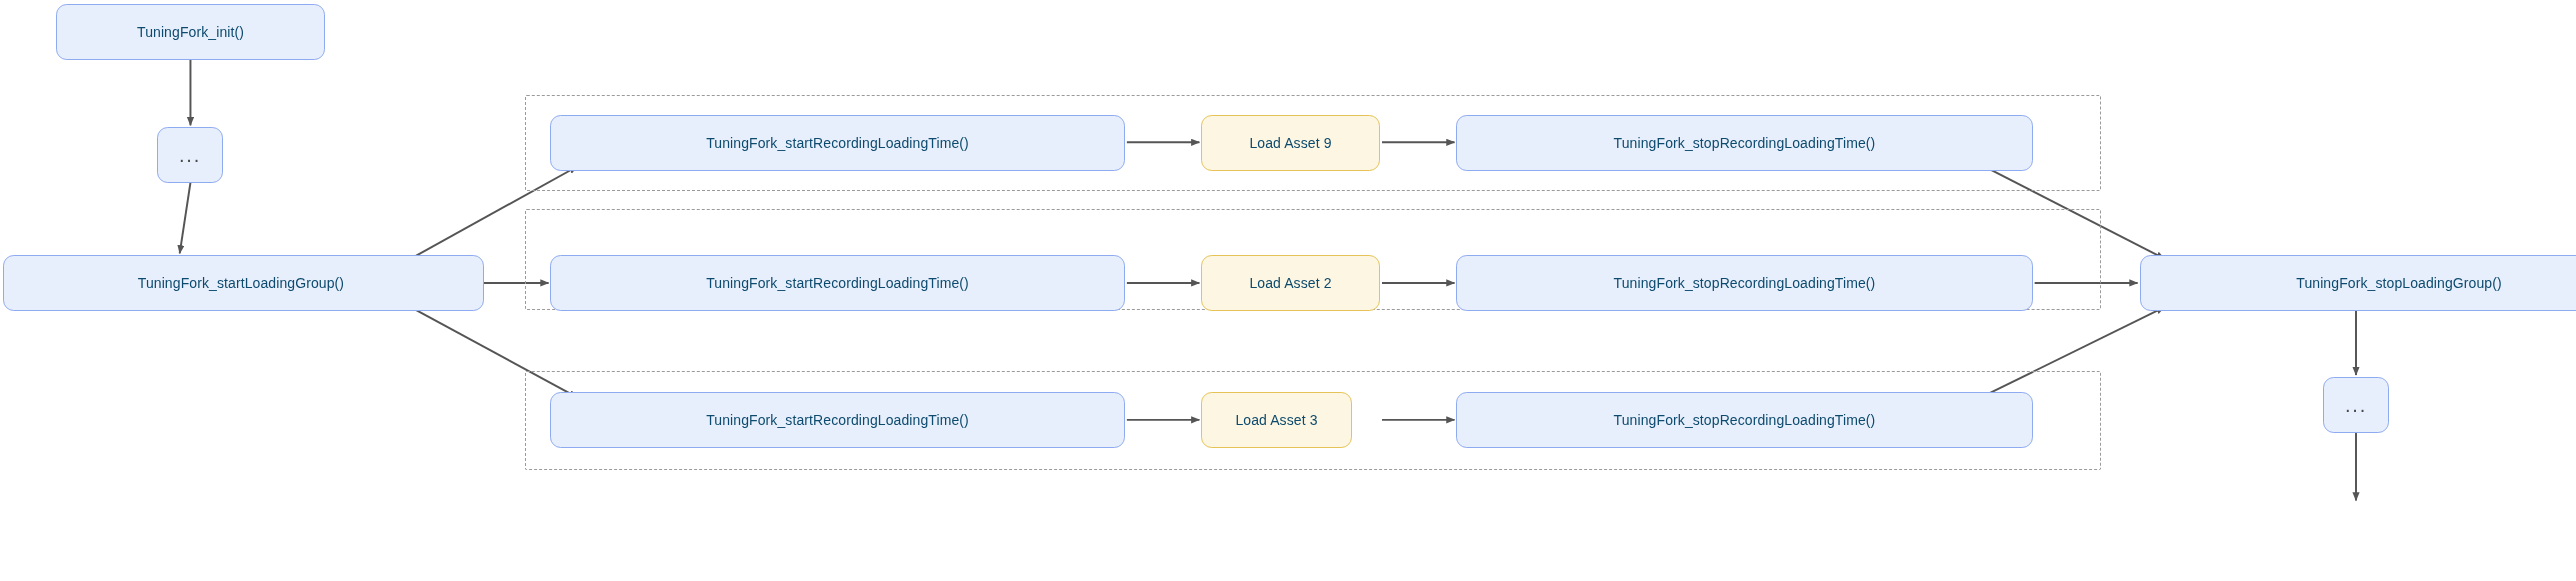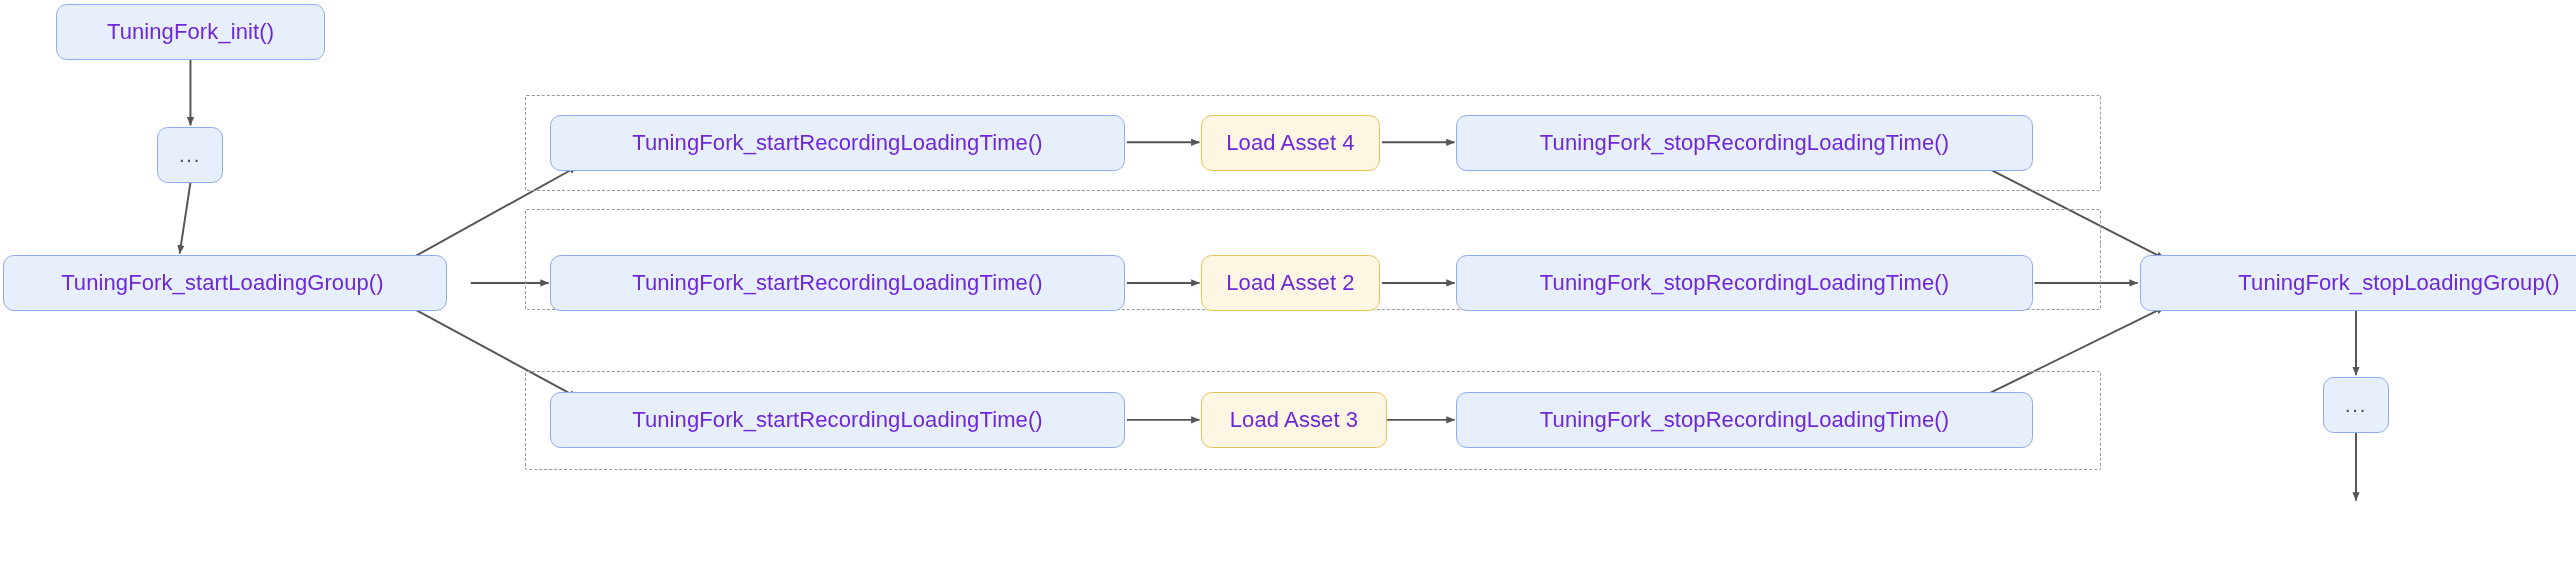--- a/index.html
+++ b/index.html
@@ -30,23 +30,23 @@
     box-sizing:border-box;
   }
   .node{
     position:absolute;
     box-sizing:border-box;
     display:flex;
     align-items:center;
     justify-content:center;
     text-align:center;
     border-radius:10.7px;
-    font-size:22px;
+    font-size:14px;
     line-height:1.15;
-    color:#6d28d9;
+    color:#0c4a6e;
     white-space:nowrap;
     padding:0 12.5px;
     letter-spacing:0.1px;
   }
   .node.api{
     background:#e8effc;
     border:1.8px solid #8eaaf0;
   }
   .node.asset{
     background:#fdf6e2;
@@ -92,48 +92,48 @@
   <div class="group-box" style="left: 525px; top: 95px; width: 1576px; height: 96px;"></div>
   <div class="group-box" style="left: 525px; top: 209px; width: 1576px; height: 101px;"></div>
   <div class="group-box" style="left: 525px; top: 371px; width: 1576px; height: 99px;"></div>
 
   <div class="node api" style="left: 56px; top: 3.6px; width: 269px; height: 56px;">
     <span>TuningFork_init()</span>
   </div>
   <div class="node api ellipsis" style="left: 157px; top: 127px; width: 66px; height: 56px;">
     <span>...</span>
   </div>
-  <div class="node api" style="left: 2.7px; top: 255px; width: 444px; height: 56px; padding-left: 8px;">
+  <div class="node api" style="left: 2.7px; top: 255px; width: 481px; height: 56px; padding-left: 8px;">
     <span>TuningFork_startLoadingGroup()</span>
   </div>
 
   <div class="node api" style="left: 550px; top: 115px; width: 575px; height: 56px;">
     <span>TuningFork_startRecordingLoadingTime()</span>
   </div>
   <div class="node asset" style="left: 1201px; top: 115px; width: 179px; height: 56px;">
-    <span>Load Asset 4</span>
+    <span>Load Asset 9</span>
   </div>
   <div class="node api" style="left: 1456px; top: 115px; width: 577px; height: 56px;">
     <span>TuningFork_stopRecordingLoadingTime()</span>
   </div>
 
   <div class="node api" style="left: 550px; top: 255px; width: 575px; height: 56px;">
     <span>TuningFork_startRecordingLoadingTime()</span>
   </div>
   <div class="node asset" style="left: 1201px; top: 255px; width: 179px; height: 56px; align-items: center;">
     <span>Load Asset 2</span>
   </div>
   <div class="node api" style="left: 1456px; top: 255px; width: 577px; height: 56px;">
     <span>TuningFork_stopRecordingLoadingTime()</span>
   </div>
 
   <div class="node api" style="left: 550px; top: 392px; width: 575px; height: 56px;">
     <span>TuningFork_startRecordingLoadingTime()</span>
   </div>
-  <div class="node asset" style="left: 1201px; top: 392px; width: 186px; height: 56px;">
+  <div class="node asset" style="left: 1201px; top: 392px; width: 151px; height: 56px;">
     <span>Load Asset 3</span>
   </div>
   <div class="node api" style="left: 1456px; top: 392px; width: 577px; height: 56px;">
     <span>TuningFork_stopRecordingLoadingTime()</span>
   </div>
 
   <div class="node api" style="left: 2140px; top: 255px; width: 518px; height: 56px;">
     <span>TuningFork_stopLoadingGroup()</span>
   </div>
   <div class="node api ellipsis" style="left: 2323px; top: 377px; width: 66px; height: 56px;">

